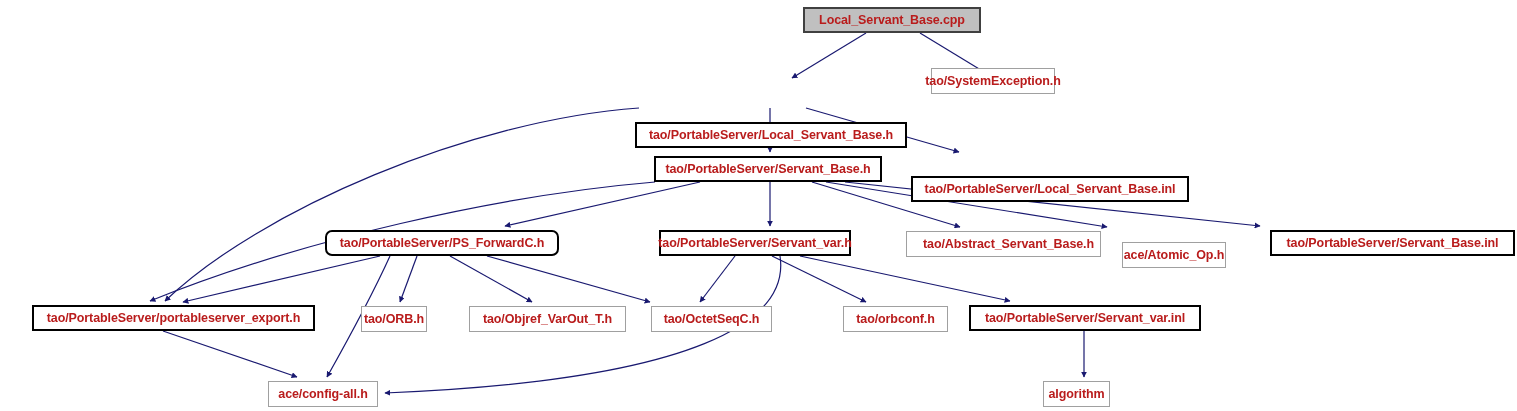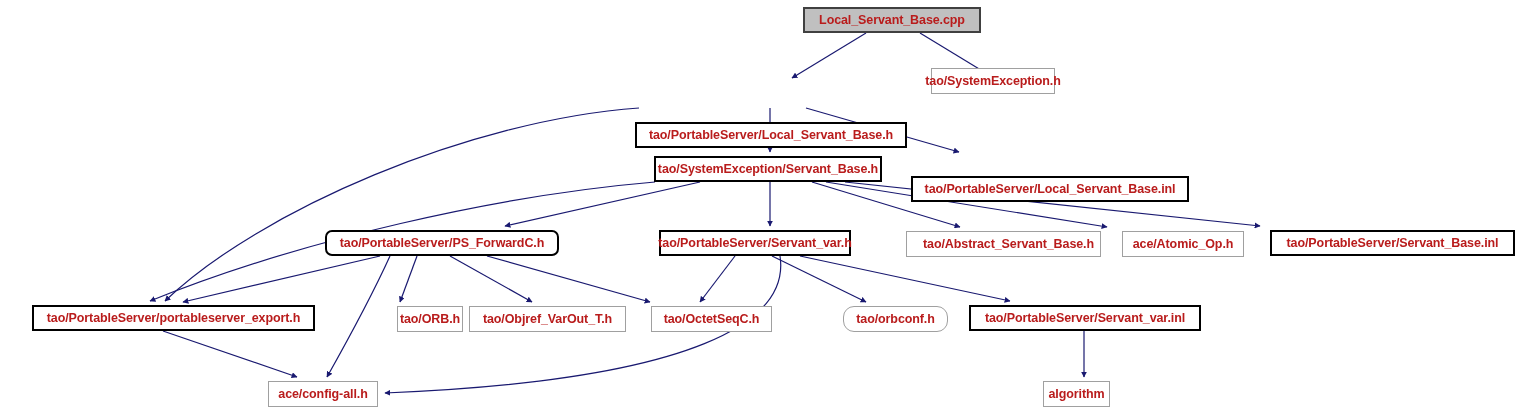--- a/index.html
+++ b/index.html
@@ -94,53 +94,53 @@
       <div class="node root" style="left: 803px; top: 7px; width: 178px;">
         <span class="node-label">Local_Servant_Base.cpp</span>
       </div>
       <div class="node local" style="left: 635px; top: 82px; width: 272px; margin-top: 40px;">
         <span class="node-label">tao/PortableServer/Local_Servant_Base.h</span>
       </div>
       <div class="node external" style="left: 931px; top: 68px; width: 124px;">
         <span class="node-label">tao/SystemException.h</span>
       </div>
       <div class="node local" style="left: 654px; top: 156px; width: 228px;">
-        <span class="node-label">tao/SystemException/Servant_Base.h</span>
+        <span class="node-label">tao/PortableServer/Servant_Base.h</span>
       </div>
       <div class="node local" style="left: 911px; top: 156px; width: 278px; margin-top: 20px;">
         <span class="node-label">tao/PortableServer/Local_Servant_Base.inl</span>
       </div>
       <div class="node local" style="left: 325px; top: 230px; width: 234px; border-radius: 7px;">
         <span class="node-label">tao/PortableServer/PS_ForwardC.h</span>
       </div>
       <div class="node local" style="left: 659px; top: 230px; width: 192px;">
         <span class="node-label">tao/PortableServer/Servant_var.h</span>
       </div>
       <div class="node external" style="left: 906px; top: 231px; width: 195px; justify-content: flex-end;">
         <span class="node-label">tao/Abstract_Servant_Base.h</span>
       </div>
-      <div class="node external" style="left: 1122px; top: 231px; width: 122px;">
+      <div class="node external" style="left: 1122px; top: 242px; width: 104px;">
         <span class="node-label">ace/Atomic_Op.h</span>
       </div>
       <div class="node local" style="left: 1270px; top: 230px; width: 245px;">
         <span class="node-label">tao/PortableServer/Servant_Base.inl</span>
       </div>
       <div class="node local" style="left: 4px; top: 305px; width: 283px; margin-left: 28px;">
         <span class="node-label">tao/PortableServer/portableserver_export.h</span>
       </div>
-      <div class="node external" style="left: 361px; top: 306px; width: 66px; margin-left: 36px;">
+      <div class="node external" style="left: 361px; top: 306px; width: 66px;">
         <span class="node-label">tao/ORB.h</span>
       </div>
       <div class="node external" style="left: 469px; top: 306px; width: 157px;">
         <span class="node-label">tao/Objref_VarOut_T.h</span>
       </div>
       <div class="node external" style="left: 651px; top: 306px; width: 121px;">
         <span class="node-label">tao/OctetSeqC.h</span>
       </div>
-      <div class="node external" style="left: 843px; top: 306px; width: 105px; border-radius: 11px;">
+      <div class="node external" style="left: 843px; top: 306px; width: 105px;">
         <span class="node-label">tao/orbconf.h</span>
       </div>
       <div class="node local" style="left: 969px; top: 305px; width: 232px;">
         <span class="node-label">tao/PortableServer/Servant_var.inl</span>
       </div>
       <div class="node external" style="left: 268px; top: 381px; width: 110px;">
         <span class="node-label">ace/config-all.h</span>
       </div>
       <div class="node external" style="left: 1043px; top: 381px; width: 67px;">
         <span class="node-label">algorithm</span>

